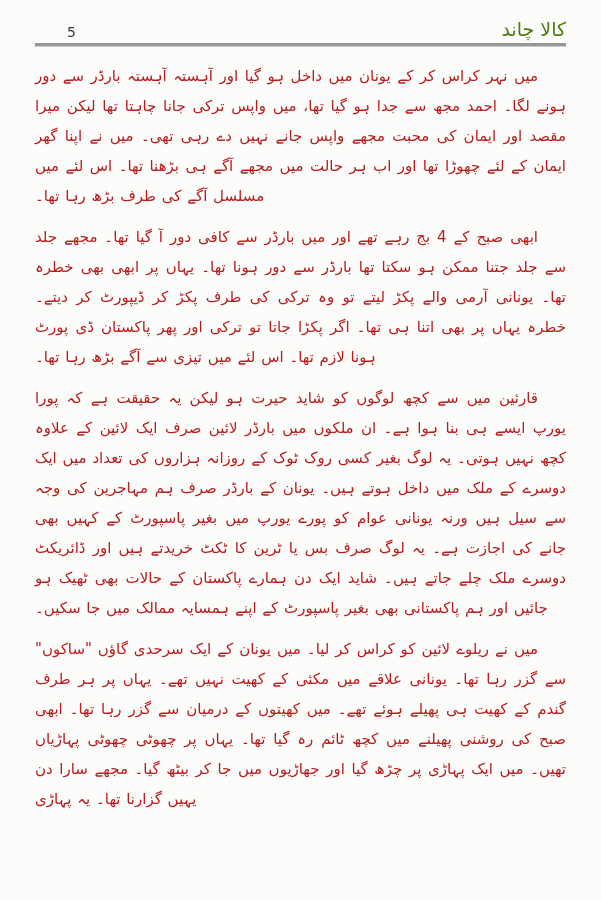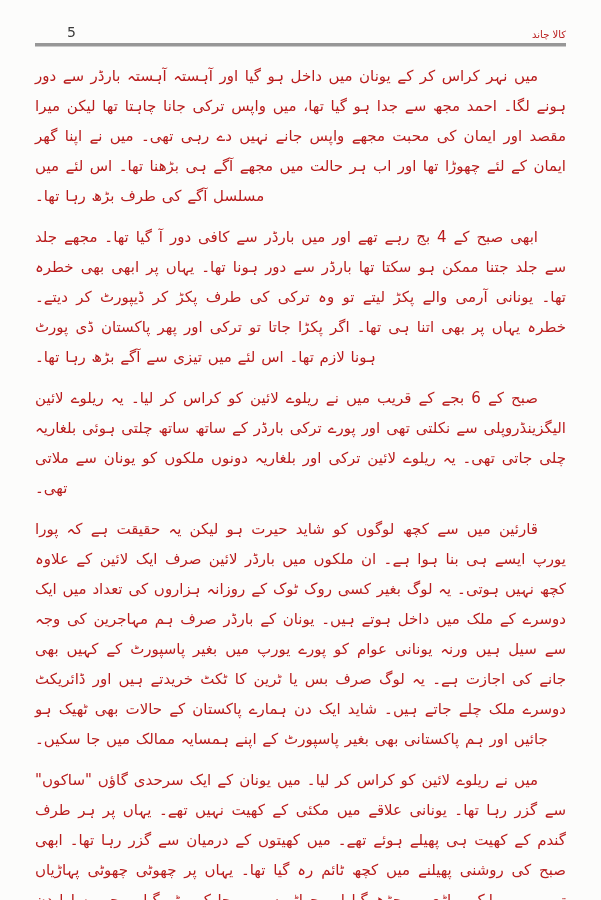--- a/index.html
+++ b/index.html
@@ -27,22 +27,22 @@
   .page-number {
     font-family: "DejaVu Sans", sans-serif;
     font-size: 14px;
     color: #3a3a3a;
     margin-left: 32px;
     letter-spacing: 0.5px;
   }
   .book-title {
     direction: rtl;
     font-family: "DejaVu Sans", sans-serif;
-    font-size: 10px;
-    color: #b91c1c;
+    font-size: 19px;
+    color: #4d7c0f;
     margin-left: 16px;
   }
   .header-rule {
     height: 3px;
     background: #979797;
     border-bottom: 1px solid #c9c9c9;
     margin-top: 3px;
   }
   .page-body {
     margin-top: 14px;
@@ -68,18 +68,17 @@
   <header class="page-header">
     <span class="page-number">5</span>
     <span class="book-title">کالا چاند</span>
   </header>
 
   <div class="header-rule"></div>
 
   <main class="page-body">
     <p class="para">میں نہر کراس کر کے یونان میں داخل ہو گیا اور آہستہ آہستہ بارڈر سے دور ہونے لگا۔ احمد مجھ سے جدا ہو گیا تھا، میں واپس ترکی جانا چاہتا تھا لیکن میرا مقصد اور ایمان کی محبت مجھے واپس جانے نہیں دے رہی تھی۔ میں نے اپنا گھر ایمان کے لئے چھوڑا تھا اور اب ہر حالت میں مجھے آگے ہی بڑھنا تھا۔ اس لئے میں مسلسل آگے کی طرف بڑھ رہا تھا۔</p>
     <p class="para">ابھی صبح کے 4 بج رہے تھے اور میں بارڈر سے کافی دور آ گیا تھا۔ مجھے جلد سے جلد جتنا ممکن ہو سکتا تھا بارڈر سے دور ہونا تھا۔ یہاں پر ابھی بھی خطرہ تھا۔ یونانی آرمی والے پکڑ لیتے تو وہ ترکی کی طرف پکڑ کر ڈیپورٹ کر دیتے۔ خطرہ یہاں پر بھی اتنا ہی تھا۔ اگر پکڑا جاتا تو ترکی اور پھر پاکستان ڈی پورٹ ہونا لازم تھا۔ اس لئے میں تیزی سے آگے بڑھ رہا تھا۔</p>
-    <p class="para">صبح کے 6 بجے کے قریب میں نے ریلوے لائین کو کراس کر لیا۔ یہ ریلوے لائین الیگزینڈروپلی سے نکلتی تھی اور پورے ترکی بارڈر کے ساتھ ساتھ چلتی ہوئی بلغاریہ چلی جاتی تھی۔ یہ ریلوے لائین ترکی اور بلغاریہ دونوں ملکوں کو یونان سے ملاتی تھی۔</p>
     <p class="para">قارئین میں سے کچھ لوگوں کو شاید حیرت ہو لیکن یہ حقیقت ہے کہ پورا یورپ ایسے ہی بنا ہوا ہے۔ ان ملکوں میں بارڈر لائین صرف ایک لائین کے علاوہ کچھ نہیں ہوتی۔ یہ لوگ بغیر کسی روک ٹوک کے روزانہ ہزاروں کی تعداد میں ایک دوسرے کے ملک میں داخل ہوتے ہیں۔ یونان کے بارڈر صرف ہم مہاجرین کی وجہ سے سیل ہیں ورنہ یونانی عوام کو پورے یورپ میں بغیر پاسپورٹ کے کہیں بھی جانے کی اجازت ہے۔ یہ لوگ صرف بس یا ٹرین کا ٹکٹ خریدتے ہیں اور ڈائریکٹ دوسرے ملک چلے جاتے ہیں۔ شاید ایک دن ہمارے پاکستان کے حالات بھی ٹھیک ہو جائیں اور ہم پاکستانی بھی بغیر پاسپورٹ کے اپنے ہمسایہ ممالک میں جا سکیں۔</p>
     <p class="para">میں نے ریلوے لائین کو کراس کر لیا۔ میں یونان کے ایک سرحدی گاؤں "ساکوں" سے گزر رہا تھا۔ یونانی علاقے میں مکئی کے کھیت نہیں تھے۔ یہاں پر ہر طرف گندم کے کھیت ہی پھیلے ہوئے تھے۔ میں کھیتوں کے درمیان سے گزر رہا تھا۔ ابھی صبح کی روشنی پھیلنے میں کچھ ٹائم رہ گیا تھا۔ یہاں پر چھوٹی چھوٹی پہاڑیاں تھیں۔ میں ایک پہاڑی پر چڑھ گیا اور جھاڑیوں میں جا کر بیٹھ گیا۔ مجھے سارا دن یہیں گزارنا تھا۔ یہ پہاڑی</p>
   </main>
 
 </div>
 
 </body></html>

